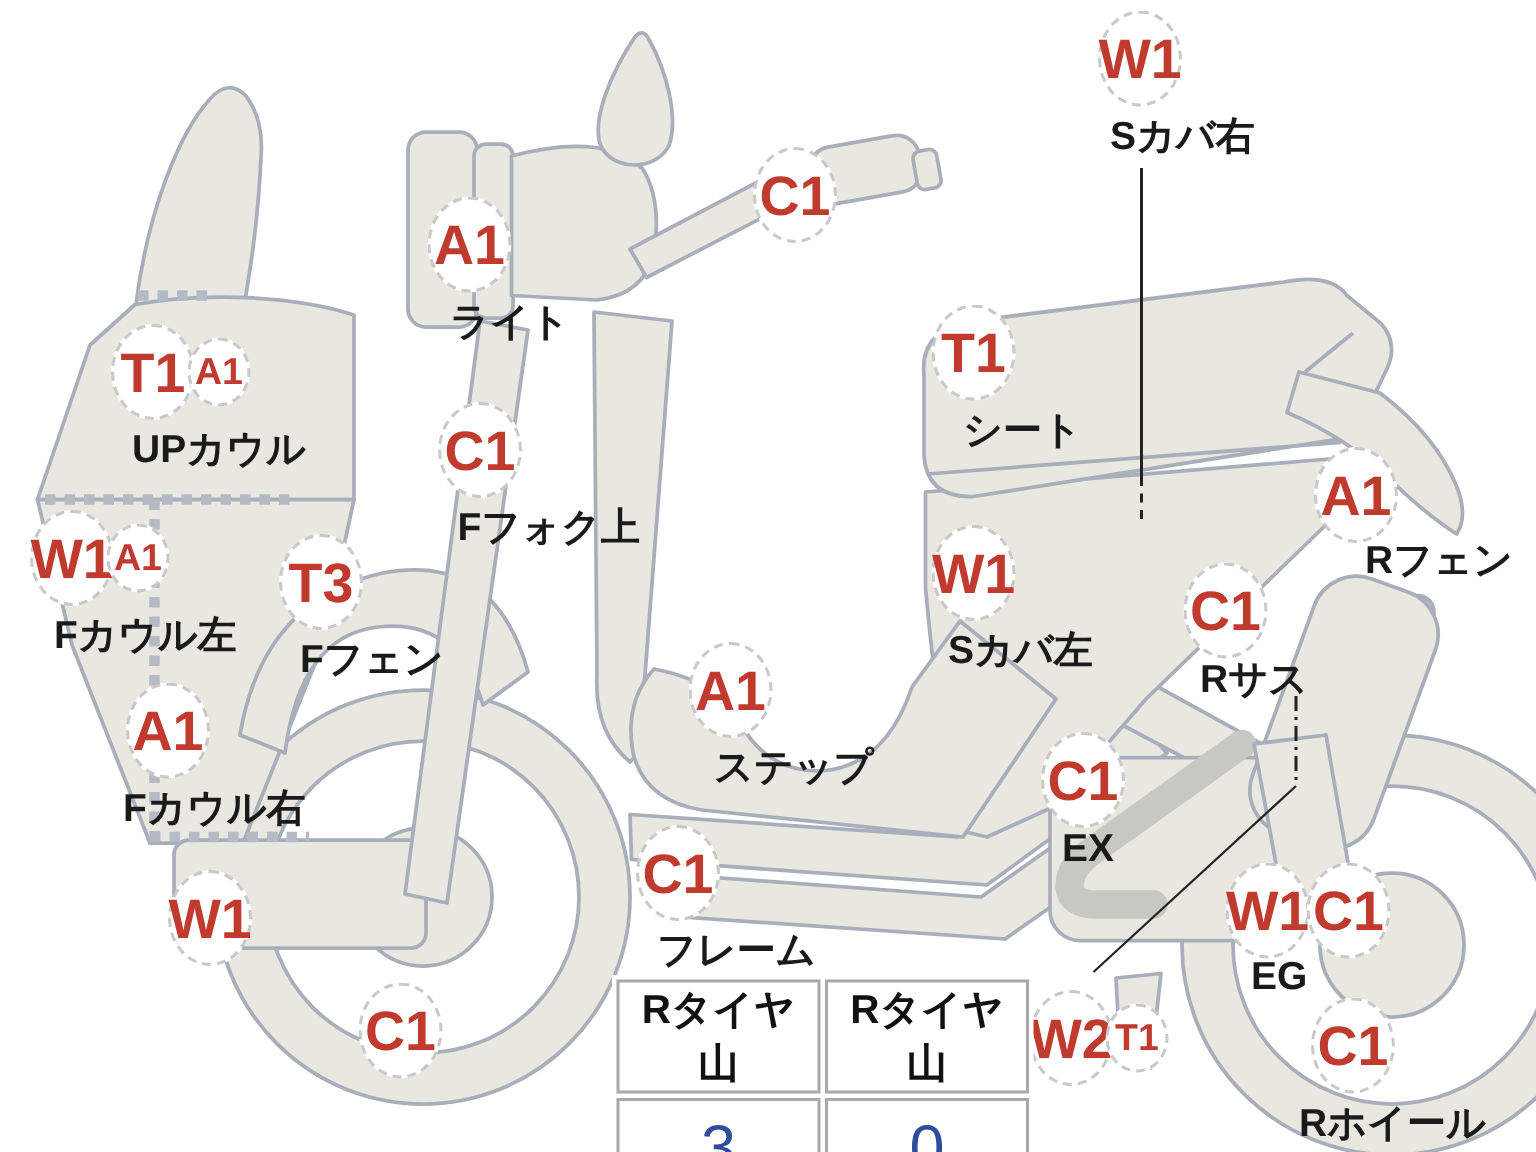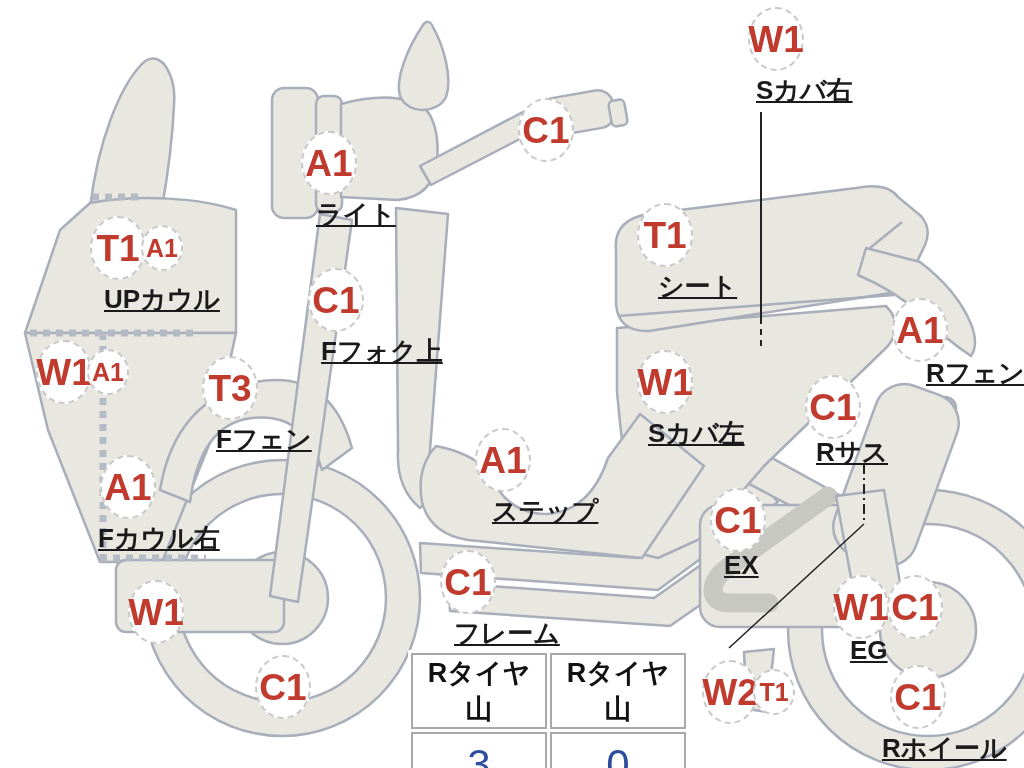--- a/index.html
+++ b/index.html
@@ -1,27 +1,27 @@
 <!DOCTYPE html>
 <html><head>
 <meta charset="utf-8">
 <style>
   html,body{margin:0;padding:0;background:#fff;}
   #stage{position:relative;width:1024px;height:768px;background:#fff;overflow:hidden;
          font-family:"Liberation Sans","DejaVu Sans",sans-serif;}
   #scooter-svg{position:absolute;left:0;top:0;}
-  #markers{position:absolute;left:16px;top:0;width:820px;height:768px;}
+  #markers{position:absolute;left:0;top:0;width:820px;height:768px;}
 
   .marker{position:absolute;width:max-content;}
   .badges{display:flex;align-items:center;}
   .badge{display:flex;align-items:center;justify-content:center;box-sizing:border-box;
          width:56px;height:64px;border:2px dashed #c9c9c9;border-radius:50%;background:#fff;
          color:#c03a2e;font-weight:bold;font-size:37px;line-height:1;}
   .badge.small{width:42px;height:46px;font-size:25px;margin-left:-5px;}
-  .mlabel{font-size:26px;font-weight:bold;color:#1a1a1a;white-space:nowrap;margin-top:2px;text-decoration:underline;}
+  .mlabel{font-size:26px;font-weight:bold;color:#1a1a1a;white-space:nowrap;margin-top:2px;}
 
   .m-s-cover-right{left:732px;top:7px}      .m-s-cover-right .mlabel{margin-left:8px}
   .m-handle{left:502px;top:98px}            .m-handle .mlabel{margin-left:-4px}
   .m-light{left:285px;top:131px}            .m-light .mlabel{margin-left:15px}
   .m-up-cowl{left:74px;top:216px}           .m-up-cowl .mlabel{margin-left:14px}
   .m-f-fork-top{left:292px;top:268px}       .m-f-fork-top .mlabel{margin-left:13px}
   .m-seat{left:621px;top:203px}             .m-seat .mlabel{margin-left:21px}
   .m-r-fender{left:876px;top:298px}         .m-r-fender .mlabel{margin-left:34px;margin-top:-6px}
   .m-f-cowl-left{left:20px;top:340px}       .m-f-cowl-left .mlabel{margin-left:16px}
   .m-f-fender{left:186px;top:356px}         .m-f-fender .mlabel{margin-left:14px}
@@ -175,20 +175,21 @@
           <span class="badge">A1</span>
         </div>
     <div class="mlabel">Rフェン</div>
   </div>
 
   <div class="marker m-f-cowl-left">
     <div class="badges">
           <span class="badge">W1</span>
           <span class="badge small">A1</span>
         </div>
+    <div class="mlabel">Fカウル左</div>
   </div>
 
   <div class="marker m-f-fender">
     <div class="badges">
           <span class="badge">T3</span>
         </div>
     <div class="mlabel">Fフェン</div>
   </div>
 
   <div class="marker m-s-cover-left">

